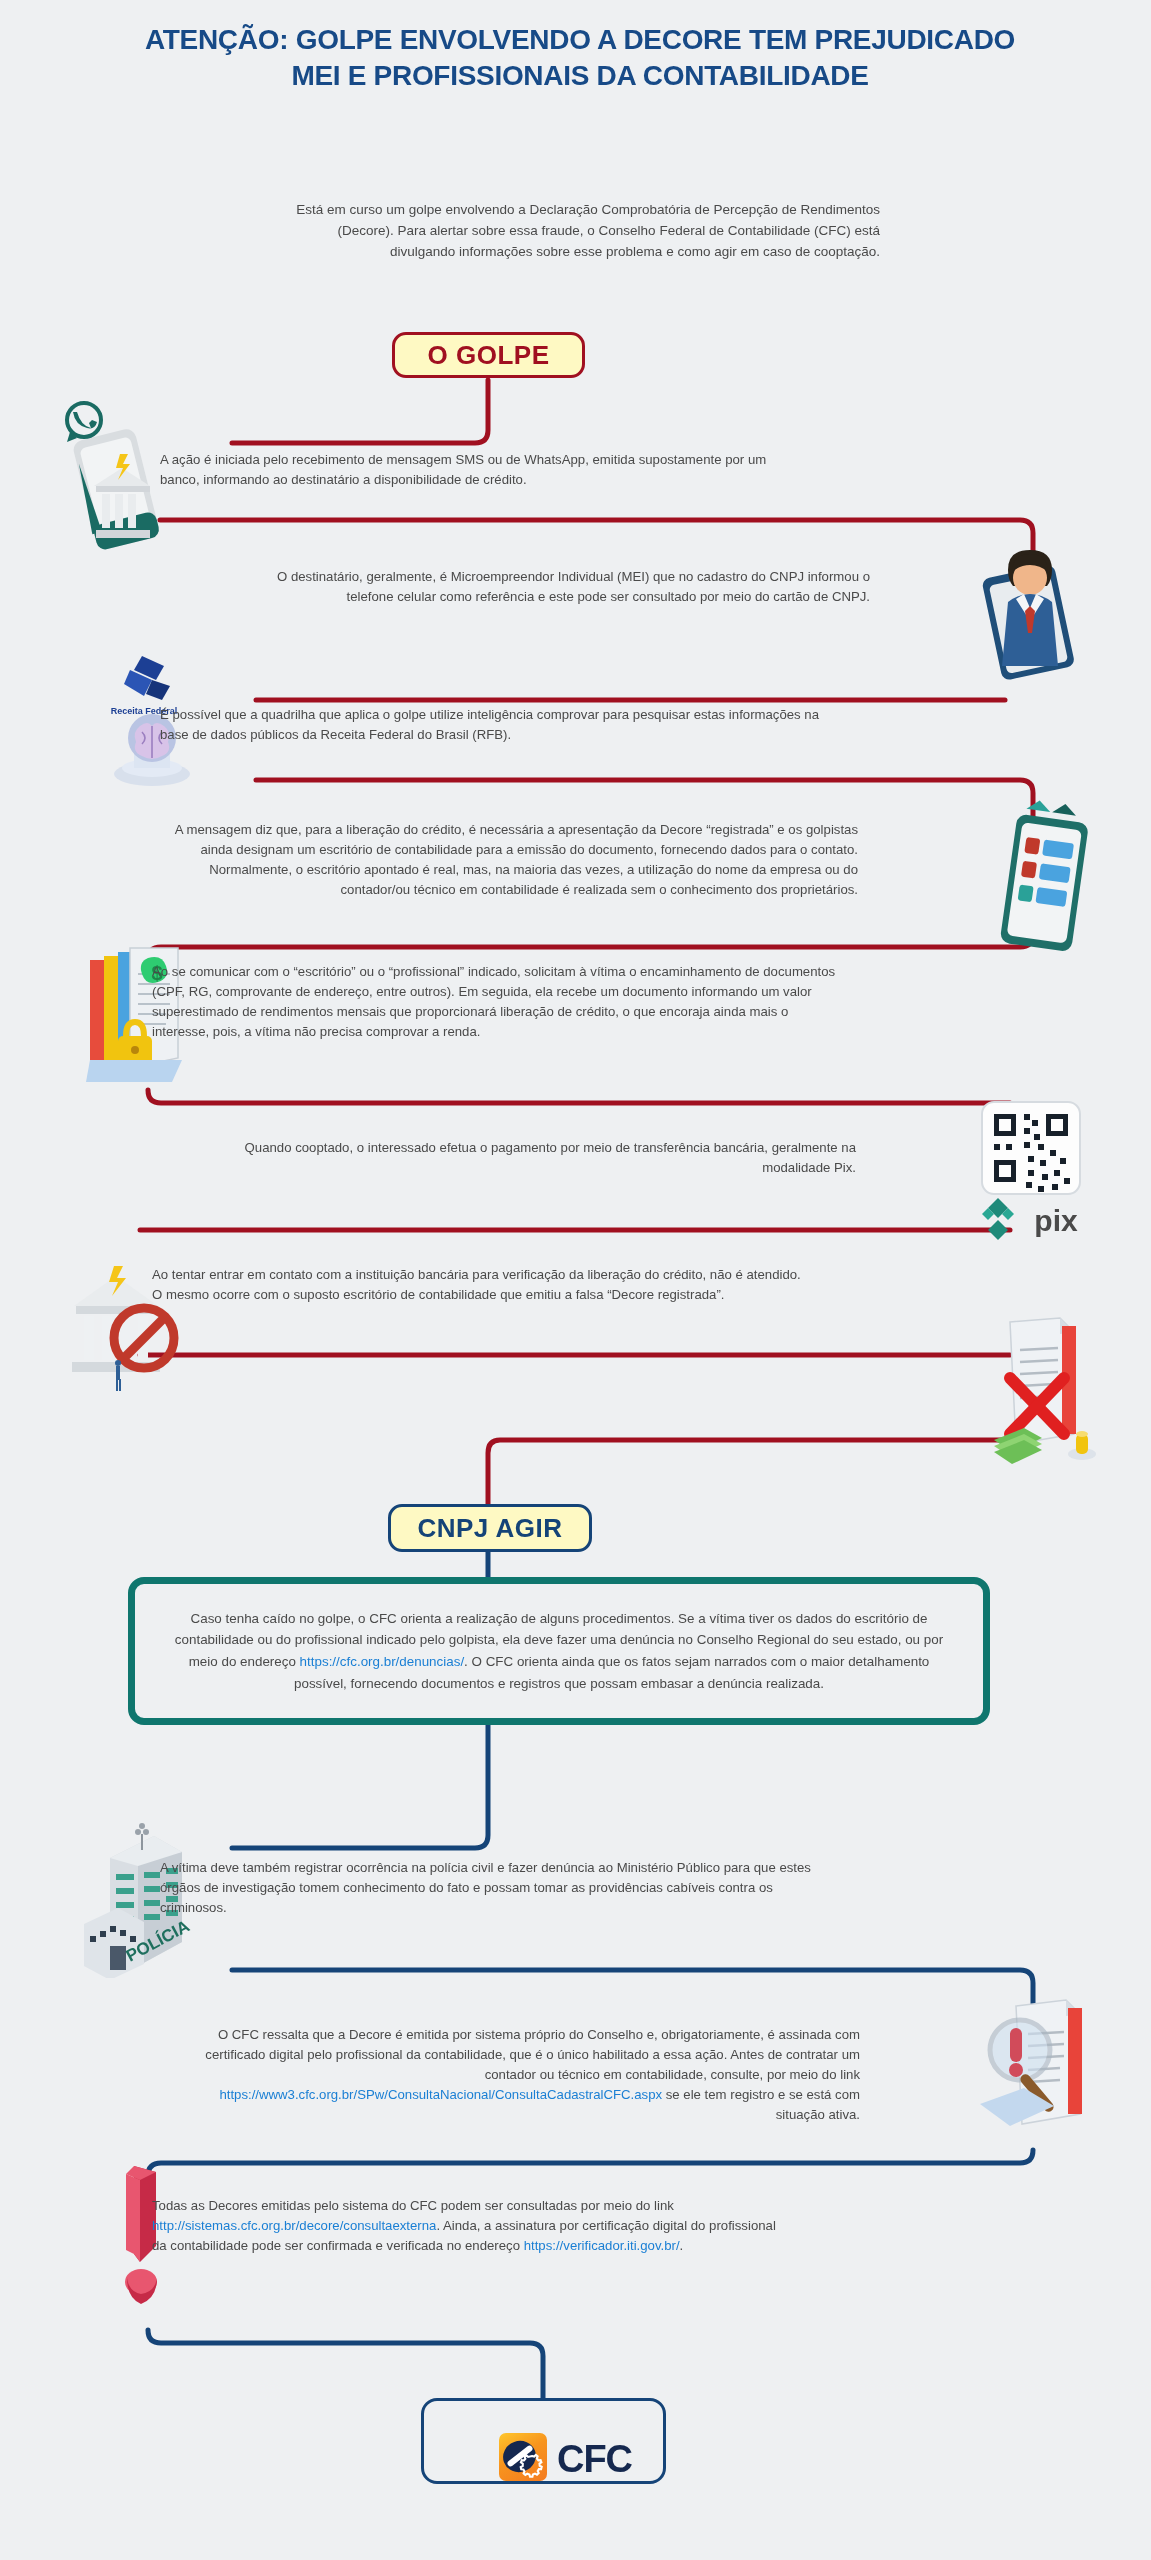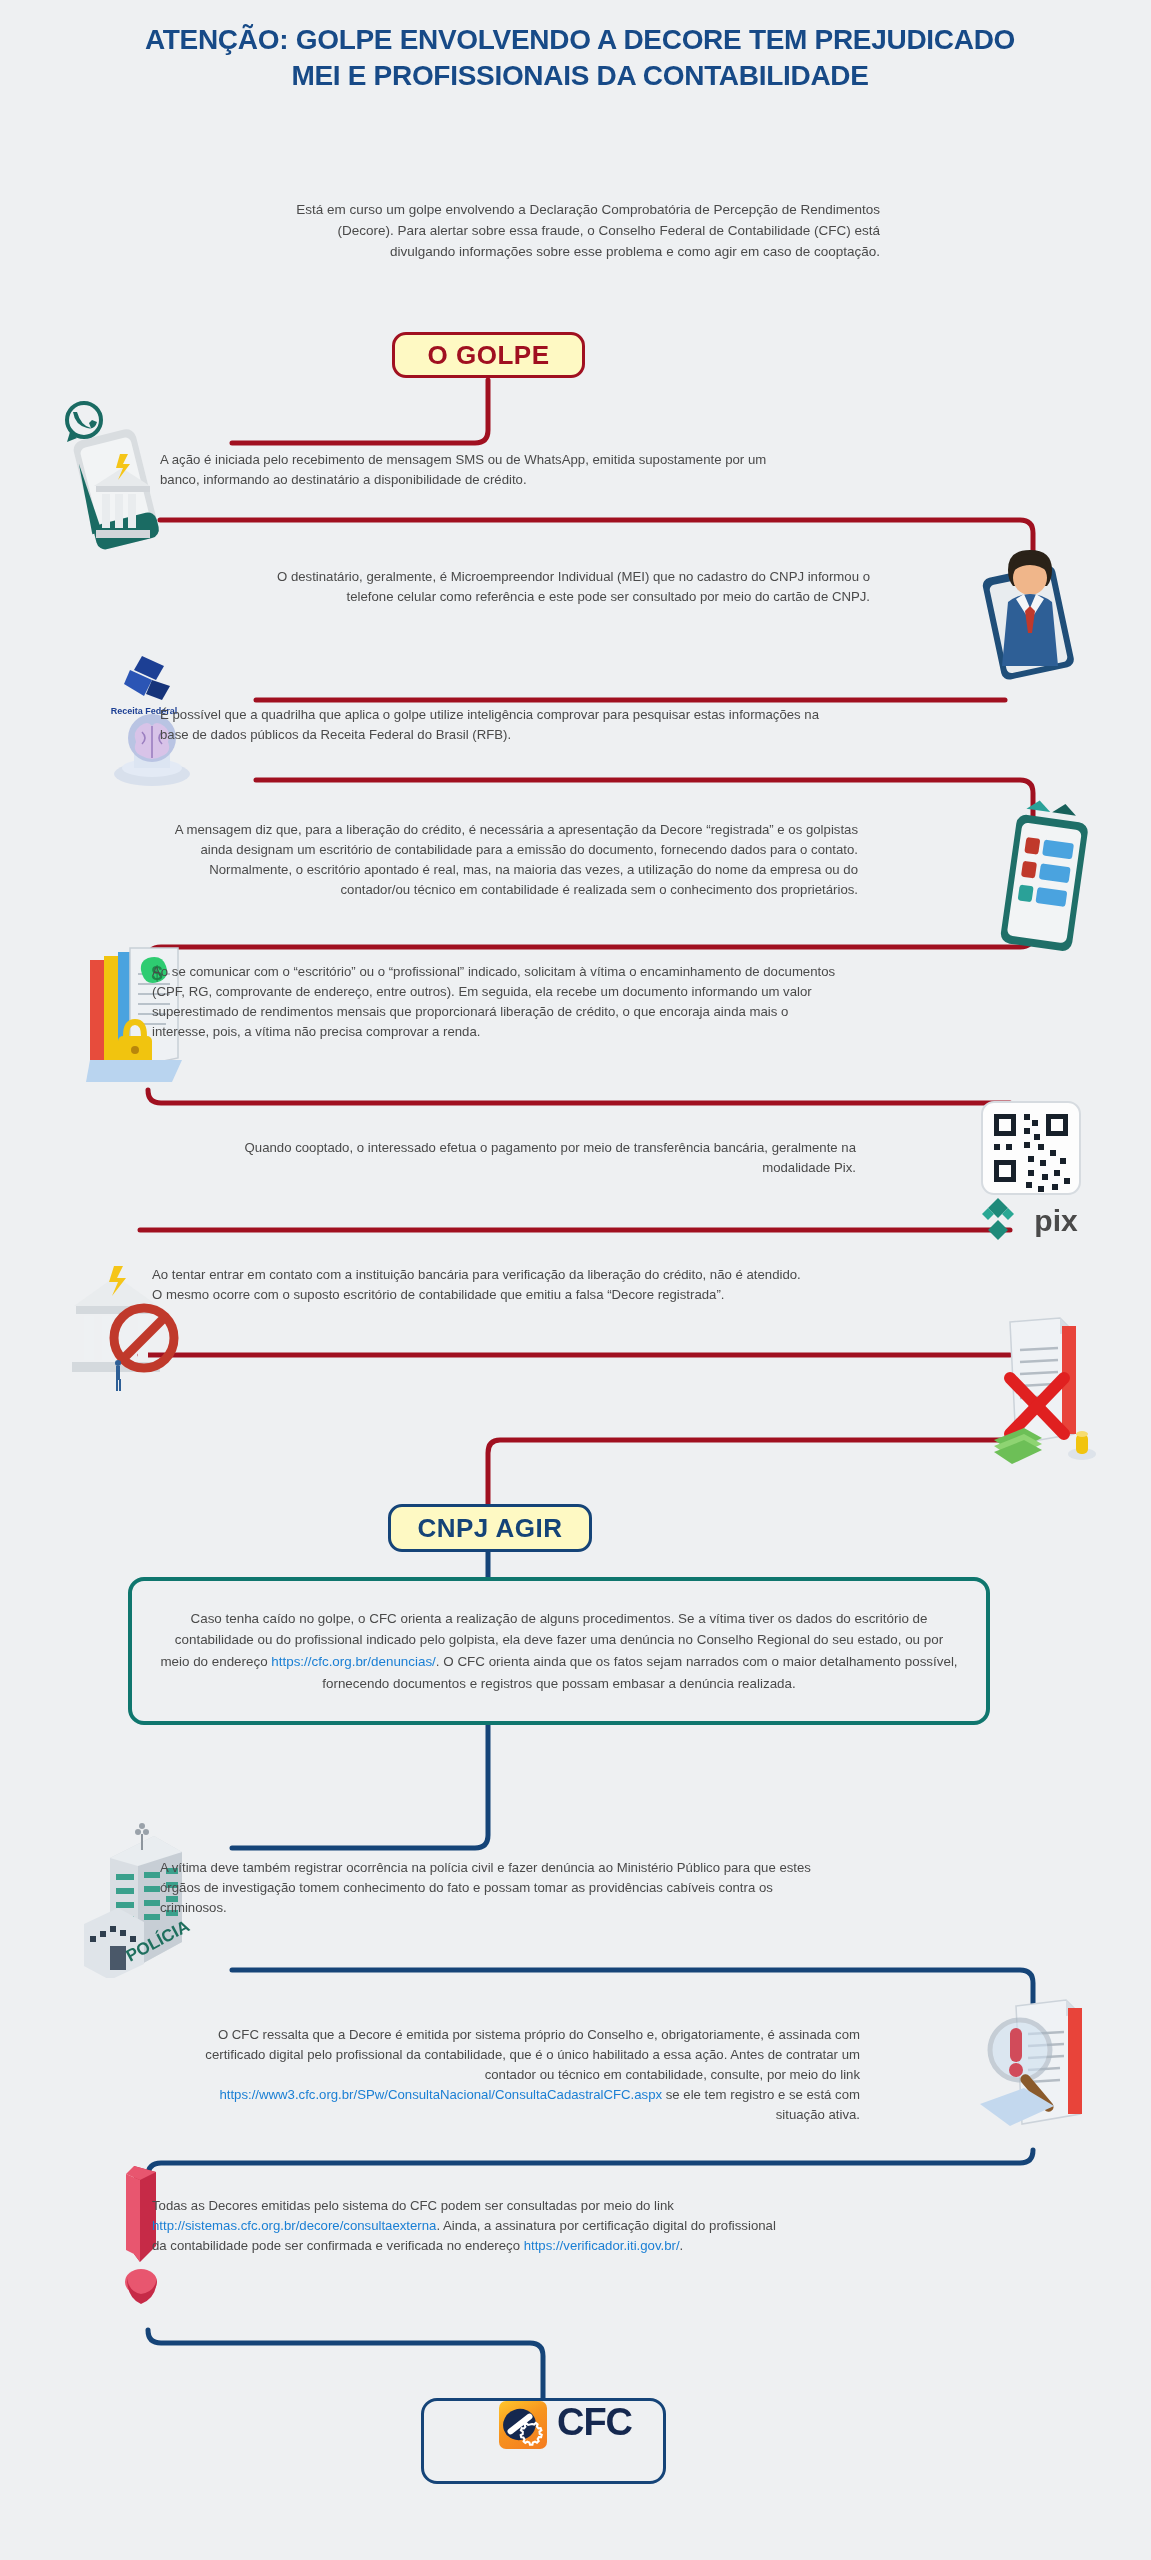--- a/index.html
+++ b/index.html
@@ -69,41 +69,41 @@
   }
   .step-text.left { text-align: left; }
   .step-text.right { text-align: right; }
   .step-text.center { text-align: center; }
   .link { color: #1a7fd4; }
 
   
   .callout {
     position: absolute;
     top: 1577px; left: 128px; width: 862px; height: 148px;
-    border: 4px solid #0f766e;
+    border: 7px solid #0f766e;
     border-radius: 16px;
     background: #eef0f2;
     display: flex; align-items: center; justify-content: center;
   }
   .callout p {
     text-align: center;
     color: #4a4a4a;
     font-size: 13.4px;
     line-height: 1.62;
     padding: 0 28px;
   }
 
   
   .logo-box {
     position: absolute;
     top: 2398px; left: 421px; width: 245px; height: 86px;
     border: 3px solid #154478;
     border-radius: 16px;
     background: #eef0f2;
-    display: flex; align-items: flex-start; justify-content: center;
+    display: flex; align-items: flex-end; justify-content: center;
     gap: 10px;
     padding-left: 44px;
   }
   .logo-mark {
     width: 48px; height: 48px; border-radius: 7px;
     background: linear-gradient(150deg, #ffc72c 0%, #f7941e 45%, #f47b20 100%);
     position: relative; flex: none;
   }
   .logo-mark .ball {
     position: absolute; left: 4px; top: 8px;

